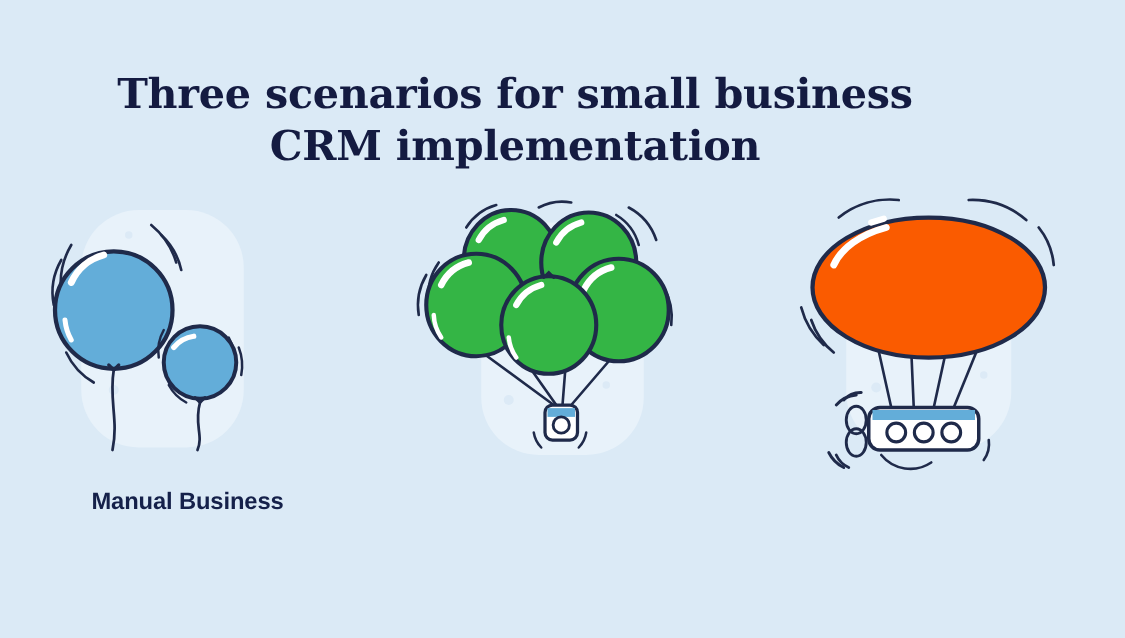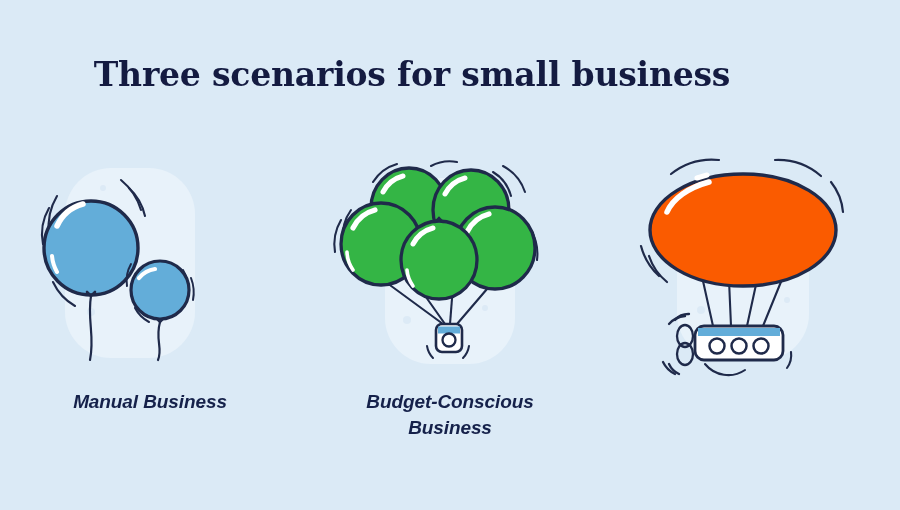--- a/index.html
+++ b/index.html
@@ -42,21 +42,20 @@
   
   .columns {
     position: absolute;
     top: 160px;
     left: 0;
     width: 900px;
     height: 300px;
     display: flex;
     align-items: flex-start;
     justify-content: flex-end;
-    font-style: italic;
   }
   .column {
     width: 300px;
     display: flex;
     flex-direction: column;
     align-items: center;
   }
   .art-wrap {
     width: 230px;
     height: 215px;
@@ -80,20 +79,21 @@
     letter-spacing: -0.1px;
   }
 </style>
 </head>
 <body>
 
 <div class="canvas">
 
   <div class="title-block">
     <div class="title-line">Three scenarios for small business</div>
+    <div class="title-line">CRM implementation</div>
   </div>
 
   <div class="columns">
 
     <div class="column">
       <div class="art-wrap">
         <svg viewBox="0 0 230 215" xmlns="http://www.w3.org/2000/svg">
 
           <rect x="30" y="8" width="130" height="190" rx="46" ry="46" fill="#e8f2fa"></rect>
           <circle cx="56" cy="152" r="4" fill="#dceaf6"></circle>
@@ -174,21 +174,20 @@
 
           <rect x="101" y="164" width="26" height="28" rx="6" ry="6" fill="#ffffff" stroke="#1f2a4a" stroke-width="2.6"></rect>
           <path d="M103 170 h22" stroke="#63add9" stroke-width="7" stroke-linecap="butt"></path>
           <circle cx="114" cy="180" r="6.5" fill="#ffffff" stroke="#1f2a4a" stroke-width="2.3"></circle>
           <g fill="none" stroke="#1f2a4a" stroke-width="2" stroke-linecap="round">
             <path d="M92 186 A 22 22 0 0 0 98 198"></path>
             <path d="M134 186 A 22 22 0 0 1 128 198"></path>
           </g>
         </svg>
       </div>
-      <div class="caption">Budget-Conscious Business</div>
     </div>
 
     <div class="column">
       <div class="art-wrap">
         <svg viewBox="0 0 230 215" xmlns="http://www.w3.org/2000/svg">
 
           <rect x="42" y="16" width="132" height="184" rx="46" ry="46" fill="#e8f2fa"></rect>
           <circle cx="66" cy="150" r="4" fill="#dceaf6"></circle>
           <circle cx="152" cy="140" r="3" fill="#dceaf6"></circle>
 

